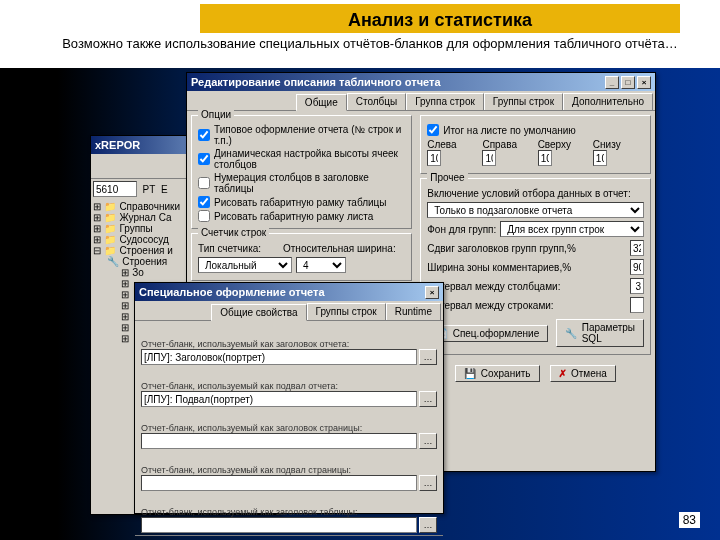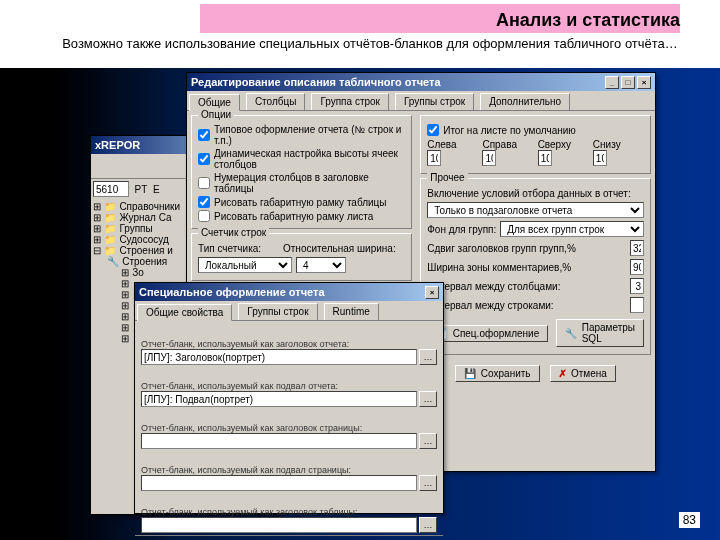--- a/index.html
+++ b/index.html
@@ -8,23 +8,23 @@
     width: 720px;
     height: 540px;
     font-family: Tahoma, Arial, sans-serif;
     font-size: 10px;
     background: linear-gradient(to right, #000000 0%, #000000 8%, #001840 25%, #003090 100%);
     color: #000;
     overflow: hidden;
     position: relative;
   }
   .slide-title {
-    text-align: right;
+    text-align: center;
     color: #000;
-    background: #f9a8d4;
+    background: #eab308;
     font-size: 18px;
     font-weight: bold;
     padding: 6px 0 2px;
     margin: 0 0 2px 0;
     position: absolute;
     left: 200px; right: 40px; top: 4px;
   }
   .slide-title-bg { position:absolute; left:0; right:0; top:0; height:68px; background:#fff;}
   .slide-sub {
     text-align: center;
@@ -64,22 +64,23 @@
     width: 14px; height: 13px;
     background: #d4d0c8;
     border: 1px solid #fff;
     border-right-color:#404040; border-bottom-color:#404040;
     font-size: 8px; line-height: 11px; text-align:center; color:#000;
   }
   .tabs {
     display: flex;
     border-bottom: 1px solid #808080;
     padding: 2px 2px 0;
-    gap: 6px;
-    font-size: 10px;
+    gap: 0;
+    font-size: 10px;
+    justify-content: flex-end;
   }
   .tab {
     padding: 2px 8px;
     background: #d4d0c8;
     border: 1px solid #808080;
     border-bottom: none;
     border-top-color: #fff;
     border-left-color: #fff;
     cursor: default;
   }
@@ -155,21 +156,21 @@
   <div class="titlebar">
     <span>xREPOR</span>
   </div>
   <div class="toolbar">
     <div class="tool"></div>
     <div class="tool"></div>
     <div class="tool"></div>
     <div class="tool"></div>
   </div>
   <div style="padding:2px; font-size:10px;">
-    <input class="text" style="width: 36px;" value="5610"> &nbsp;PT&nbsp;&nbsp;E
+    <input class="text" style="width: 44px;" value="5610"> &nbsp;PT&nbsp;&nbsp;E
     <div style="margin-top:4px;">
       <div>⊞ 📁 <span>Справочники</span></div>
       <div>⊞ 📁 <span>Журнал Са</span></div>
       <div>⊞ 📁 <span>Группы</span></div>
       <div>⊞ 📁 <span>Судососуд</span></div>
       <div>⊟ 📁 <span>Строения и</span></div>
       <div style="padding-left:14px;">🔧 <span>Строения</span></div>
       <div style="padding-left:28px;">⊞ <span>Зо</span></div>
       <div style="padding-left:28px;">⊞</div>
       <div style="padding-left:28px;">⊞</div>

